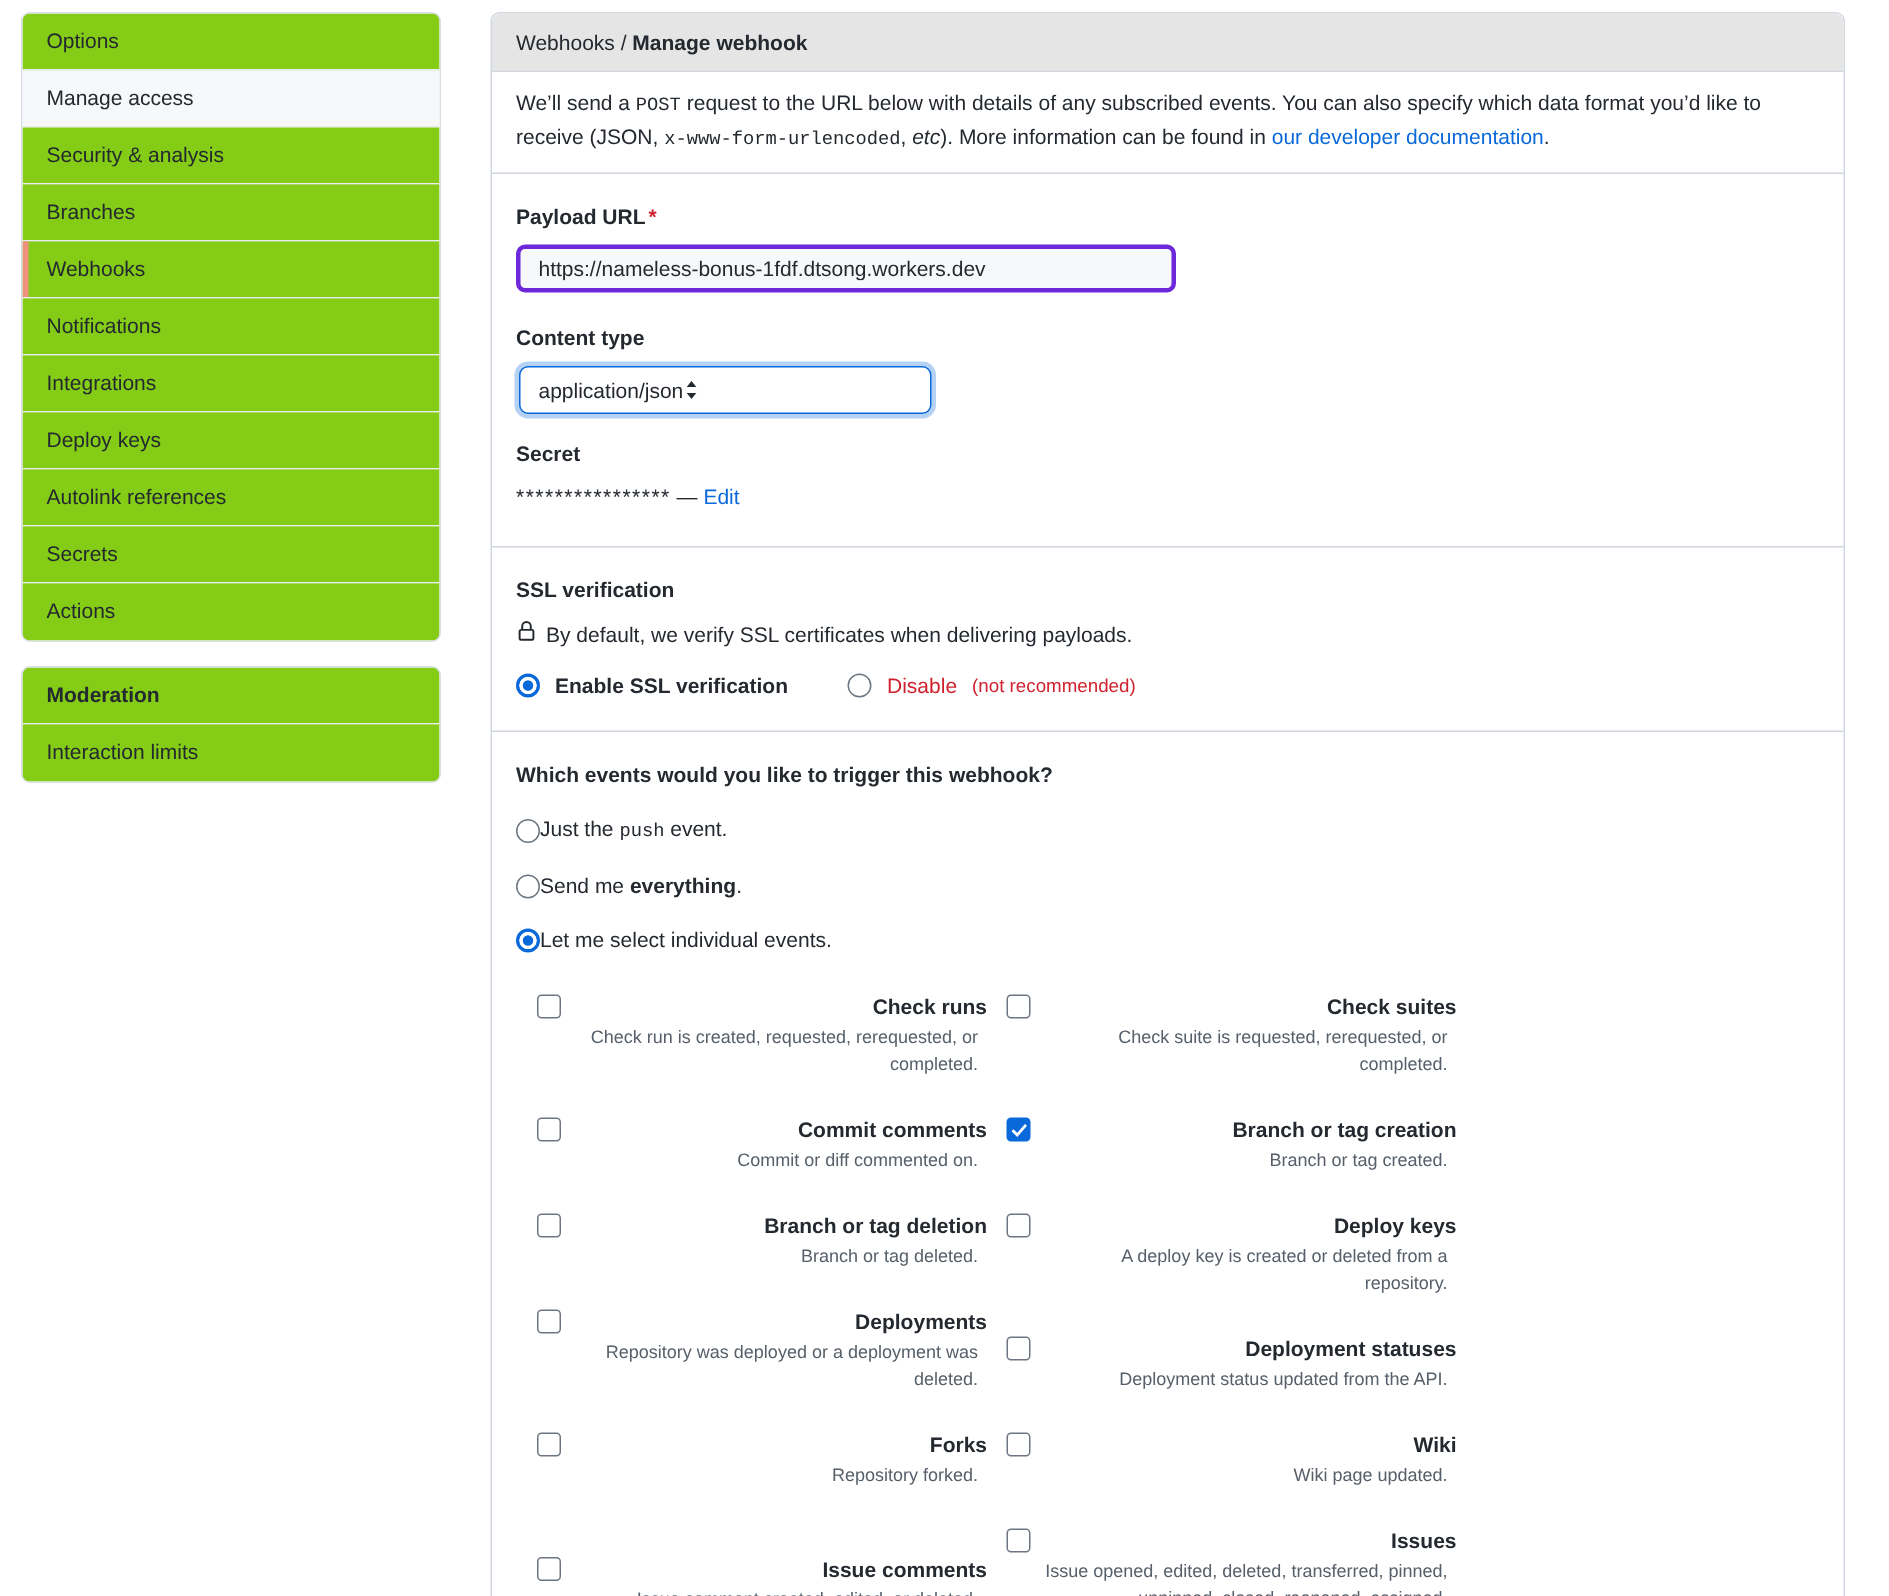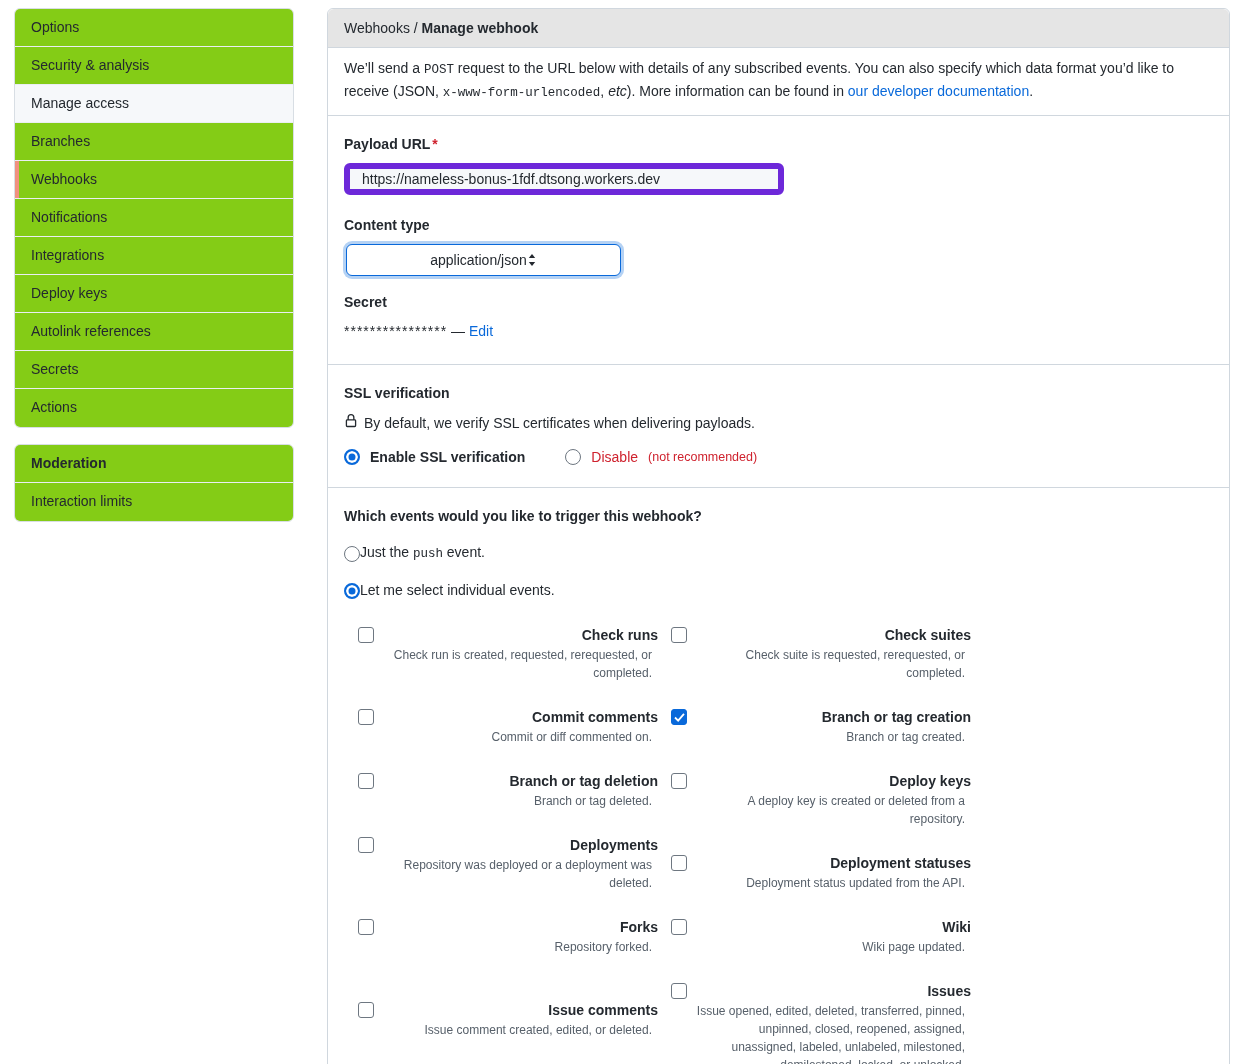--- a/index.html
+++ b/index.html
@@ -49,31 +49,31 @@
 
   .section { padding: 18px 16px 22px; border-bottom: 1px solid #d0d7de; }
   .section:last-child { border-bottom: none; }
 
   .field-label { font-weight: 700; line-height: 21px; margin-bottom: 8px; }
   .req { color: #cf222e; font-weight: 700; margin-left: 2px; }
 
   .text-input {
     width: 440px; height: 32px; padding: 5px 12px;
     font-family: "Liberation Sans", sans-serif; font-size: 14px; color: #24292f;
-    background: #f6f8fa; border: 6px solid #6d28d9; border-radius: 6px;
+    background: #f6f8fa; border: 3px solid #6d28d9; border-radius: 6px;
     outline: none;
   }
   .spacer-20 { height: 20px; }
   .spacer-14 { height: 14px; }
 
   .select {
     width: 275px; height: 32px; padding: 5px 12px; background: #fff;
     border: 1px solid #0969da; border-radius: 6px;
     box-shadow: 0 0 0 3px rgba(9,105,218,0.3);
-    display: flex; align-items: center; justify-content: center;
+    display: flex; align-items: center; justify-content: flex-start;
     cursor: pointer; margin: 2px;
   }
   .select .arrows { display: flex; flex-direction: column; line-height: 0; }
 
   .secret-row { line-height: 21px; margin-top: 6px; }
   .secret-mask { letter-spacing: 1px; }
 
   .note-row { display: flex; align-items: center; gap: 6px; line-height: 21px; margin-bottom: 15px; text-align: center; }
   .icon-lock { flex: none; margin-top: 1px; }
 
@@ -113,22 +113,22 @@
   .event-desc { font-size: 12px; line-height: 18px; color: #57606a; padding-right: 6px; }
 </style>
 </head>
 <body>
 
 <div class="page">
 
   <nav class="sidebar">
     <div class="nav-box">
       <div class="nav-item">Options</div>
+      <div class="nav-item highlight">Manage access</div>
       <div class="nav-item">Security &amp; analysis</div>
-      <div class="nav-item highlight">Manage access</div>
       <div class="nav-item">Branches</div>
       <div class="nav-item active">Webhooks</div>
       <div class="nav-item">Notifications</div>
       <div class="nav-item">Integrations</div>
       <div class="nav-item">Deploy keys</div>
       <div class="nav-item">Autolink references</div>
       <div class="nav-item">Secrets</div>
       <div class="nav-item">Actions</div>
     </div>
     <div class="nav-box">
@@ -197,20 +197,24 @@
     </section>
 
     <section class="section">
       <div class="events-question">Which events would you like to trigger this webhook?</div>
 
       <div class="event-option">
         <span class="radio"></span>
         <span><span>Just the </span><code>push</code><span> event.</span></span>
       </div>
 
+      <div class="event-option">
+        <span class="radio"></span>
+        <span><span>Send me </span><span class="bold">everything</span><span>.</span></span>
+      </div>
 
       <div class="event-option">
         <span class="radio checked"></span>
         <span>Let me select individual events.</span>
       </div>
 
       <div class="events-grid">
         <div class="events-col">
 
           <div class="event-item">

